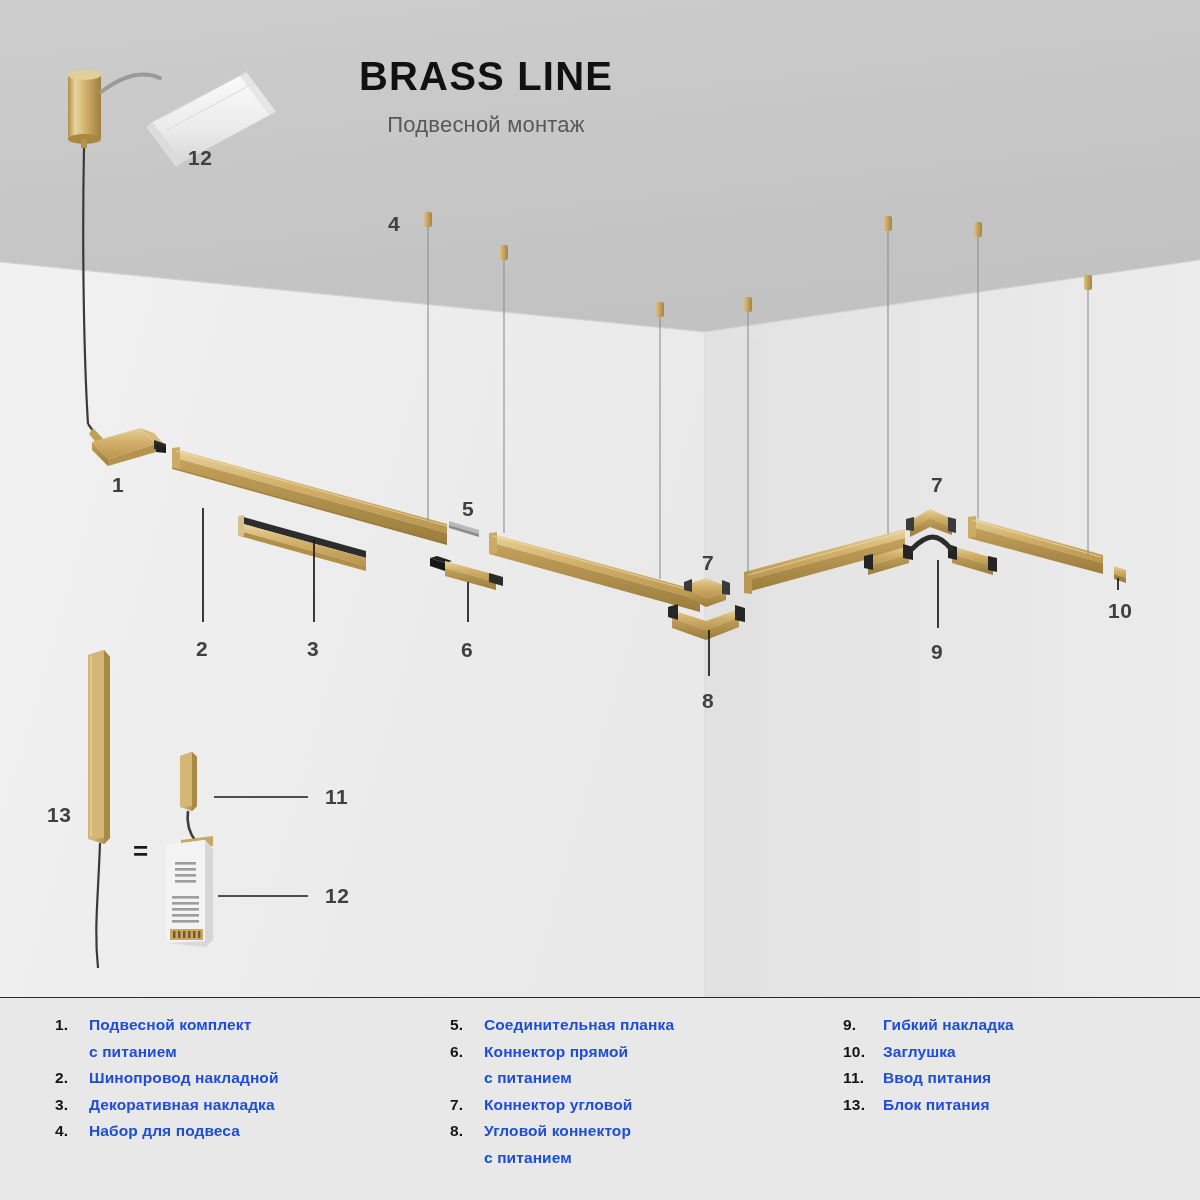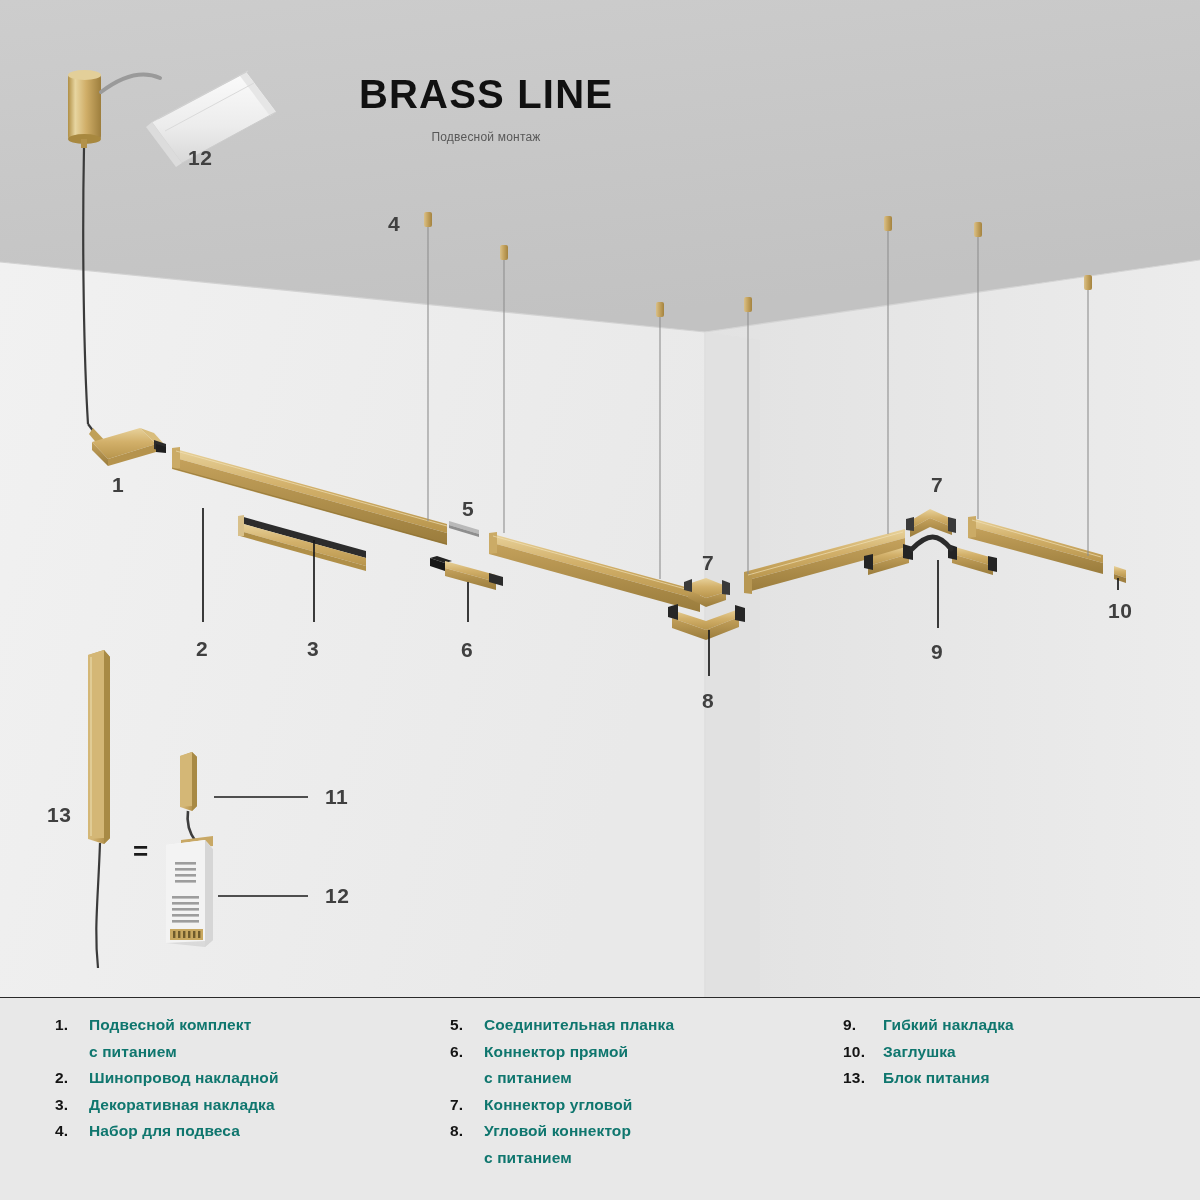--- a/index.html
+++ b/index.html
@@ -9,27 +9,27 @@
     font-family:"Liberation Sans","DejaVu Sans",sans-serif;
     -webkit-font-smoothing:antialiased;
   }
   #root{position:relative;width:1200px;height:1200px;}
 
   
   #scene{position:absolute;left:0;top:0;width:1200px;height:997px;overflow:hidden;background:#ededed;}
   #scene svg{position:absolute;left:0;top:0;}
 
   
-  .title-block{position:absolute;left:0;top:74px;width:972px;text-align:center;pointer-events:none;}
+  .title-block{position:absolute;left:0;top:56px;width:972px;text-align:center;pointer-events:none;}
   .title-main{
     font-size:40px;font-weight:700;letter-spacing:1.2px;color:#111;
     line-height:1;margin:0;
   }
   .title-sub{
-    font-size:12px;font-weight:400;color:#585858;margin-top:16px;letter-spacing:.2px;
+    font-size:22px;font-weight:400;color:#585858;margin-top:16px;letter-spacing:.2px;
   }
 
   
   .callout{
     position:absolute;font-size:21px;font-weight:700;color:#404040;
     line-height:1;letter-spacing:.5px;white-space:nowrap;
   }
 
   
   .eq{position:absolute;font-size:26px;font-weight:700;color:#1a1a1a;line-height:1;}
@@ -43,21 +43,21 @@
   .leg-col.c1{left:55px;width:390px;}
   .leg-col.c2{left:450px;width:385px;}
   .leg-col.c3{left:843px;width:350px;}
   .leg-item{display:flex;margin-bottom:0px;}
   .leg-num{
     flex:0 0 auto;width:34px;font-size:15.5px;font-weight:700;color:#141414;
     line-height:26.5px;letter-spacing:.2px;
   }
   .leg-col.c3 .leg-num{width:40px;}
   .leg-txt{
-    font-size:15.5px;font-weight:700;color:#0f766e;line-height:26.5px;
+    font-size:15.5px;font-weight:700;color:#1d4ed8;line-height:26.5px;
     letter-spacing:.1px;white-space:pre-line;
   }
 </style>
 </head>
 <body>
 
 <div id="root">
 
   <div id="scene">
     <svg width="1200" height="997" viewBox="0 0 1200 997">
@@ -405,19 +405,23 @@
     <div class="leg-col c3">
       <div class="leg-item">
         <div class="leg-num">9.</div>
         <div class="leg-txt">Гибкий накладка</div>
       </div>
       <div class="leg-item">
         <div class="leg-num">10.</div>
         <div class="leg-txt">Заглушка</div>
       </div>
       <div class="leg-item">
+        <div class="leg-num">11.</div>
+        <div class="leg-txt">Ввод питания</div>
+      </div>
+      <div class="leg-item">
         <div class="leg-num">13.</div>
         <div class="leg-txt">Блок питания</div>
       </div>
     </div>
 
   </div>
 </div>
 
 </body></html>

